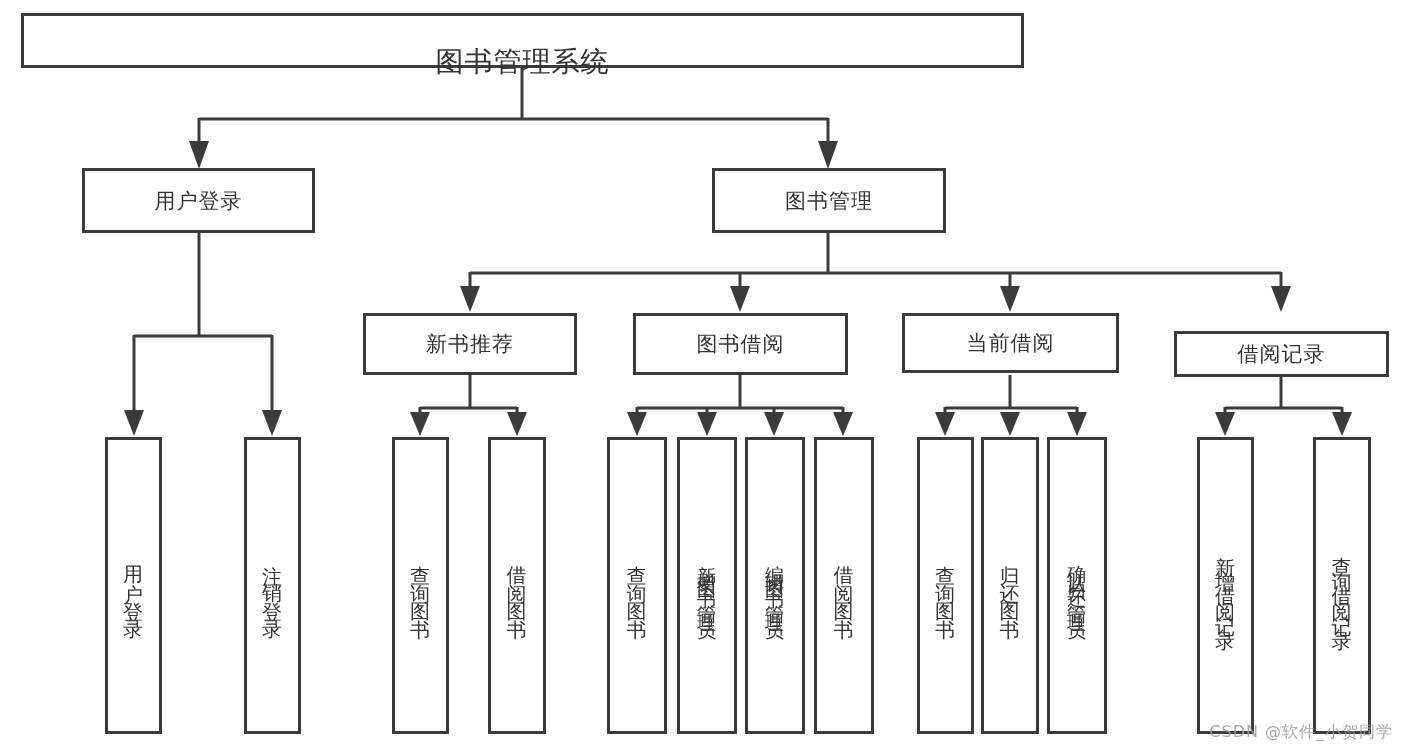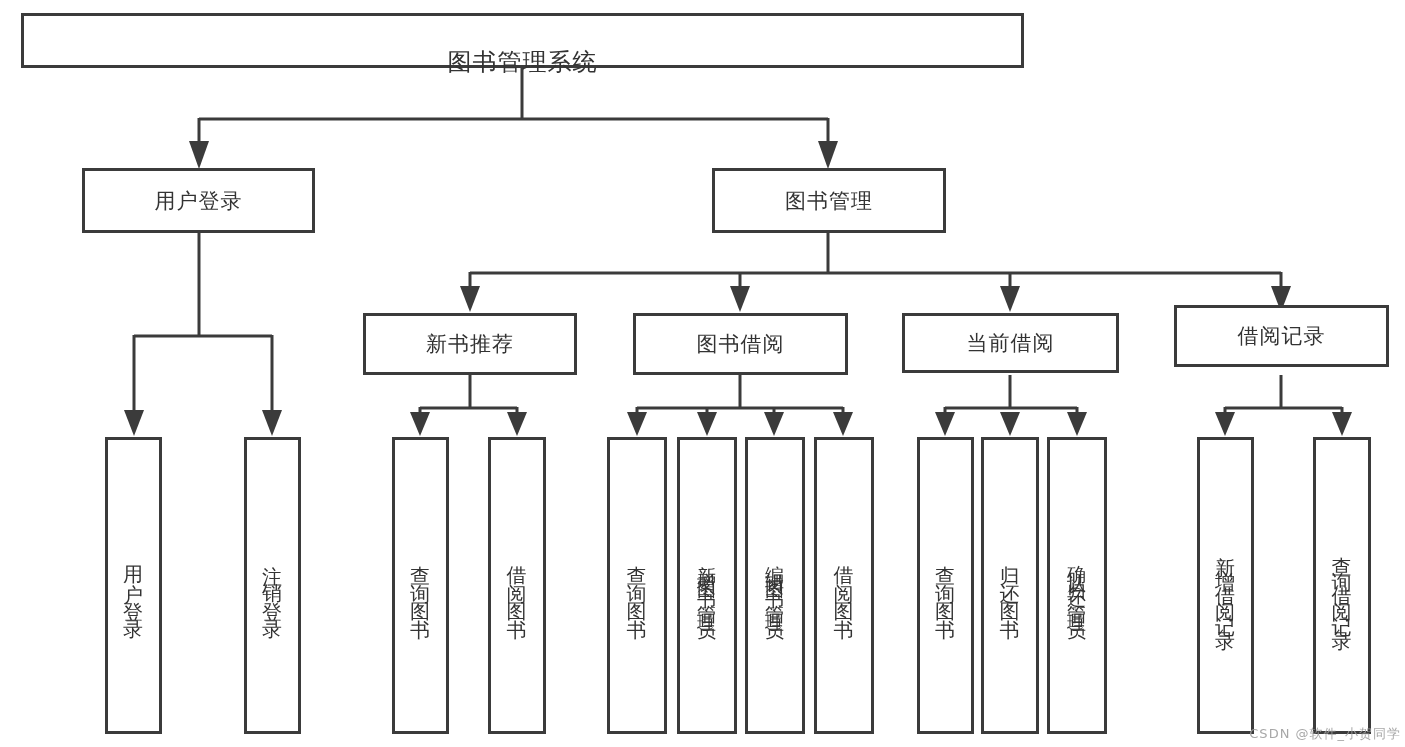--- a/index.html
+++ b/index.html
@@ -16,31 +16,31 @@
   svg.wires{position:absolute;left:0;top:0;width:1405px;height:747px;}
   svg.wires path{stroke:var(--line);stroke-width:3;fill:none;}
   svg.wires polygon{fill:var(--line);stroke:none;}
   .box{
     position:absolute;box-sizing:border-box;background:#fff;
     border:3px solid var(--line);color:var(--text);
     display:flex;align-items:center;justify-content:center;
     z-index:2;
   }
   .hbox .lbl{font-size:21px;letter-spacing:1px;white-space:nowrap;}
-  .root .lbl{font-size:24px;margin-top:42px;}
+  .root .lbl{font-size:28px;margin-top:42px;}
   .vbox .vlbl{
     writing-mode:vertical-rl;text-orientation:mixed;
     font-size:20px;line-height:1;
   }
   .sp4{letter-spacing:18px;}
   .sp6{letter-spacing:15px;}
   .sp9{letter-spacing:8px;font-size:19px !important;}
   .watermark{
-    position:absolute;right:4px;bottom:4px;z-index:5;
-    font-size:13px;color:var(--wm);letter-spacing:1px;opacity:.9;
+    position:absolute;right:12px;bottom:4px;z-index:5;
+    font-size:16px;color:var(--wm);letter-spacing:1px;opacity:.9;
   }
 </style>
 </head>
 <body>
 
 <div class="canvas">
 
   <svg class="wires" viewBox="0 0 1405 747">
     <g>
       <path d="M522 67 V119"></path>
@@ -122,21 +122,21 @@
 
   <div class="box hbox" style="left:712px;top:168px;width:234px;height:65px">
     <span class="lbl">图书管理</span>
   </div>
   <div class="box hbox" style="left:633px;top:313px;width:215px;height:62px">
     <span class="lbl">图书借阅</span>
   </div>
   <div class="box hbox" style="left:902px;top:313px;width:217px;height:60px">
     <span class="lbl">当前借阅</span>
   </div>
-  <div class="box hbox" style="left:1174px;top:305px;width:215px;height:62px">
+  <div class="box hbox" style="left:1174px;top:331px;width:215px;height:46px">
     <span class="lbl">借阅记录</span>
   </div>
 
   <div class="box vbox" style="left:105px;top:437px;width:57px;height:297px">
     <span class="vlbl sp4">用户登录</span>
   </div>
   <div class="box vbox" style="left:244px;top:437px;width:57px;height:297px">
     <span class="vlbl sp4">注销登录</span>
   </div>
 

